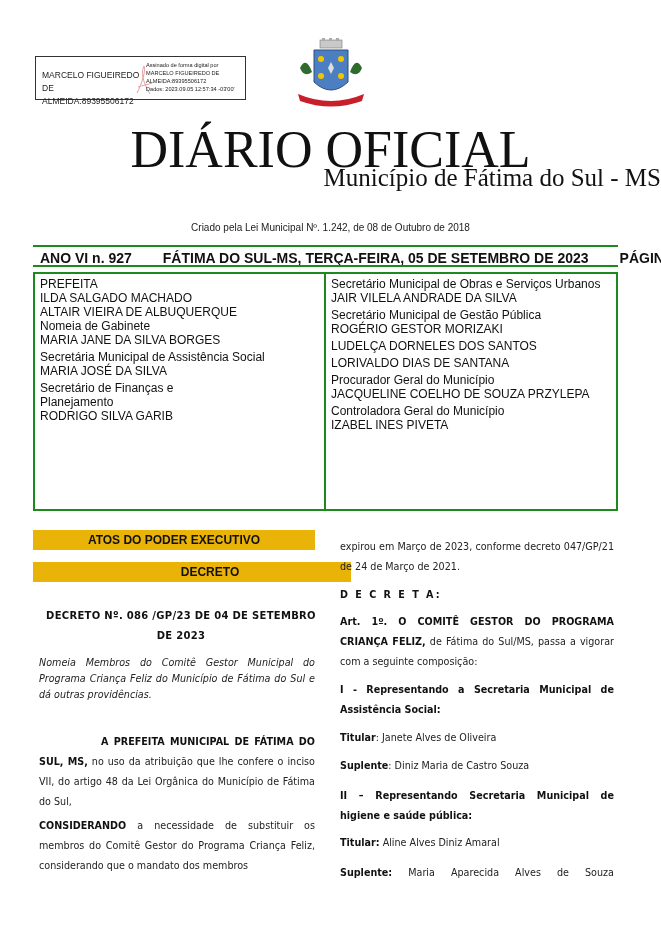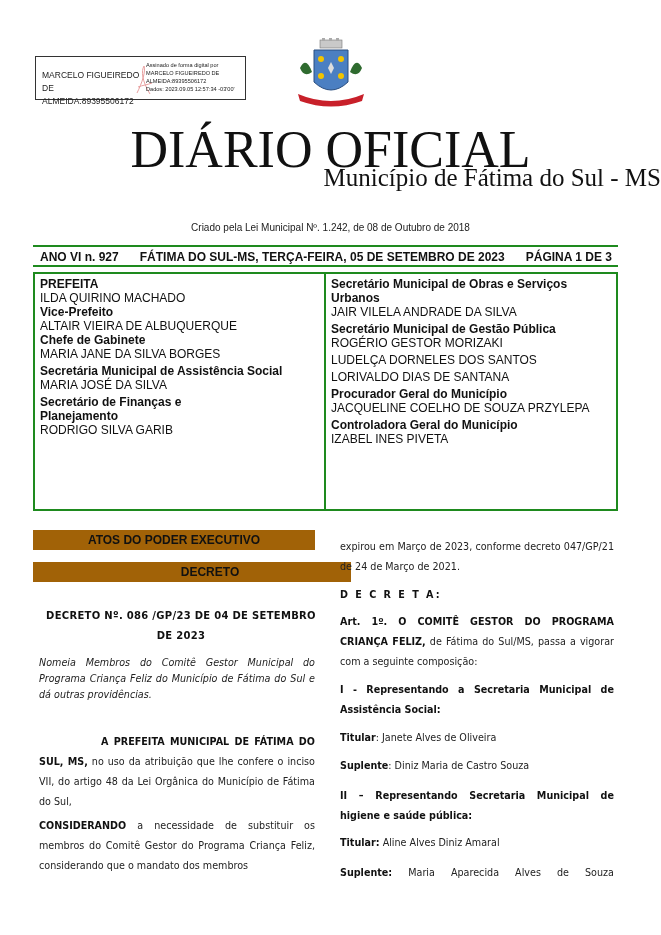--- a/index.html
+++ b/index.html
@@ -7,30 +7,30 @@
   .abs { position:absolute; }
   .sigbox { left:35px; top:56px; width:211px; height:44px; border:1px solid #333; box-sizing:border-box; }
   .sig-left { position:absolute; left:6px; top:12px; width:104px; font-size:8.5px; line-height:13px; color:#222; }
   .sig-right { position:absolute; left:110px; top:4px; width:100px; font-size:5.6px; line-height:8px; color:#222; }
   .sig-mark { position:absolute; left:98px; top:6px; width:20px; height:34px; }
   .crest { left:290px; top:38px; width:82px; height:72px; }
   .title { left:0; width:661px; top:120px; text-align:center; font-family:"Liberation Serif", serif; font-size:52px; line-height:60px; color:#111; }
   .subtitle { left:0; width:661px; top:162px; text-align:right; font-family:"Liberation Serif", serif; font-size:25px; line-height:32px; color:#111; }
   .law { left:0; width:661px; top:222px; text-align:center; font-size:10px; color:#222; }
   .rule { left:33px; width:585px; height:2px; background:#1e8a1e; }
-  .hdrline { left:40px; width:572px; top:250px; font-size:12px; font-weight:bold; display:flex; justify-content:space-between; }
+  .hdrline { left:40px; width:572px; top:250px; font-size:14px; font-weight:bold; display:flex; justify-content:space-between;gap:31px; }
   .hdrline span { white-space:nowrap; }
   .staffbox { left:33px; top:272px; width:585px; height:239px; border:2px solid #1e8a1e; box-sizing:border-box; }
   .staffbox .divider { position:absolute; left:289px; top:0; width:2px; height:100%; background:#1e8a1e; }
   .col { position:absolute; top:3px; font-size:12px; line-height:14px; }
   .col.left { left:5px; width:280px; }
   .col.right { left:296px; width:282px; }
-  .col .role { font-weight:bold; }
+  .col .role { font-weight:normal; }
   .col .name { margin-bottom:3px; }
-  .greenbar { left:33px; width:282px; height:20px; background:#a16207; color:#111; font-weight:bold; font-size:12px; text-align:center; line-height:20px; }
+  .greenbar { left:33px; width:282px; height:20px; background:#eab308; color:#111; font-weight:bold; font-size:12px; text-align:center; line-height:20px; }
   .decree-title { left:40px; width:282px; top:606px; font-family:"DejaVu Sans", sans-serif; font-weight:bold; font-size:10px; line-height:20px; text-align:center; letter-spacing:0.3px; }
   .para { font-family:"DejaVu Sans", sans-serif; font-size:9.6px; line-height:20px; text-align:justify; color:#222; }
   .italic { font-style:italic; line-height:16px; }
   .lcol { left:39px; width:276px; }
   .rcol { left:340px; width:274px; }
   b { font-weight:bold; color:#111; }
   .spaced { letter-spacing:2px; }
 </style>
 </head>
 <body>
@@ -72,24 +72,23 @@
   <span>ANO VI n. 927</span>
   <span>FÁTIMA DO SUL-MS, TERÇA-FEIRA, 05 DE SETEMBRO DE 2023</span>
   <span>PÁGINA 1 DE 3</span>
 </div>
 <div class="abs rule" style="top:265px;"></div>
 
 <div class="abs staffbox">
   <div class="divider"></div>
   <div class="col left">
     <div class="role">PREFEITA</div>
-    <div class="name" style="margin-bottom:0">ILDA QUIRINO MACHADO</div>
-    <div class="role">Vice-Prefeito</div>
+    <div class="name" style="margin-bottom:0">ILDA SALGADO MACHADO</div>
     <div class="name" style="margin-bottom:0">ALTAIR VIEIRA DE ALBUQUERQUE</div>
-    <div class="role">Chefe de Gabinete</div>
+    <div class="role">Nomeia de Gabinete</div>
     <div class="name">MARIA JANE DA SILVA BORGES</div>
     <div class="role" style="width:245px">Secretária Municipal de Assistência Social</div>
     <div class="name">MARIA JOSÉ DA SILVA</div>
     <div class="role" style="width:160px">Secretário de Finanças e Planejamento</div>
     <div class="name">RODRIGO SILVA GARIB</div>
   </div>
   <div class="col right">
     <div class="role">Secretário Municipal de Obras e Serviços Urbanos</div>
     <div class="name">JAIR VILELA ANDRADE DA SILVA</div>
     <div class="role">Secretário Municipal de Gestão Pública</div>

